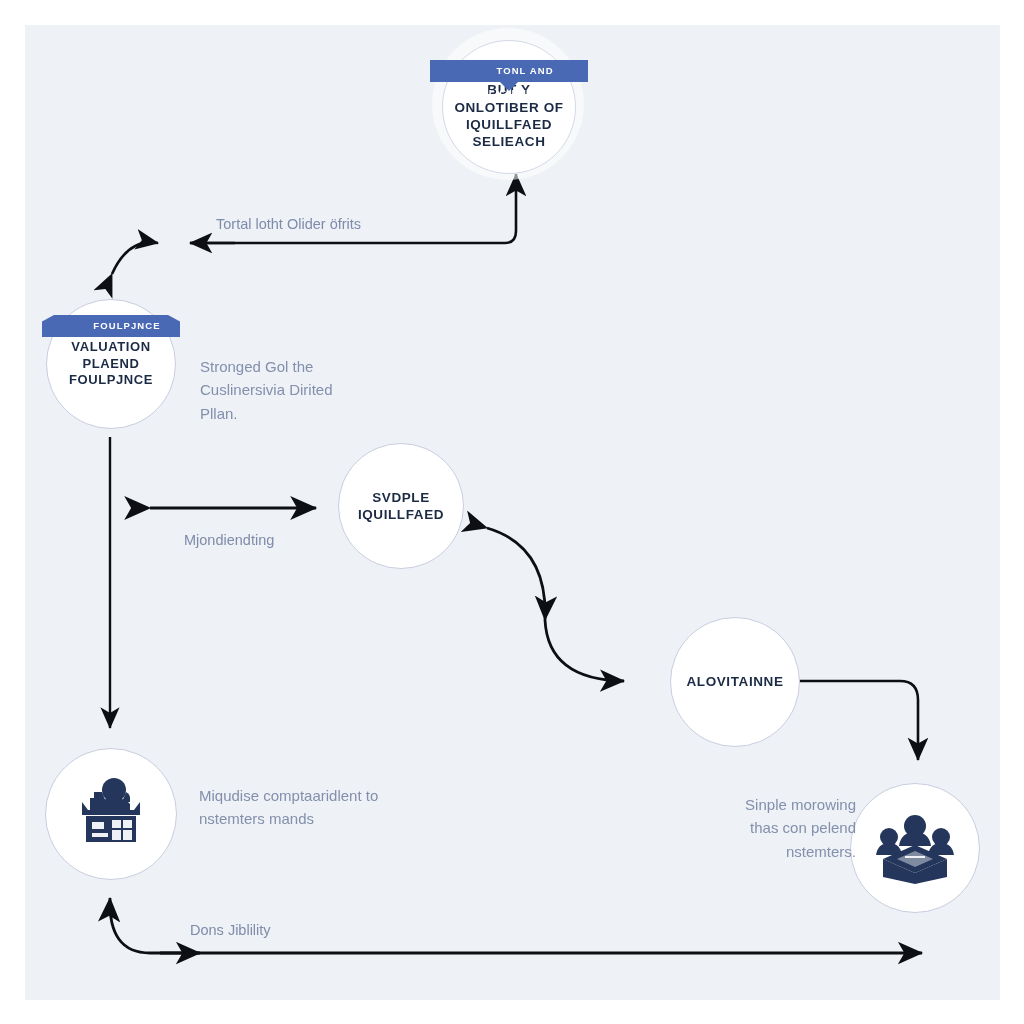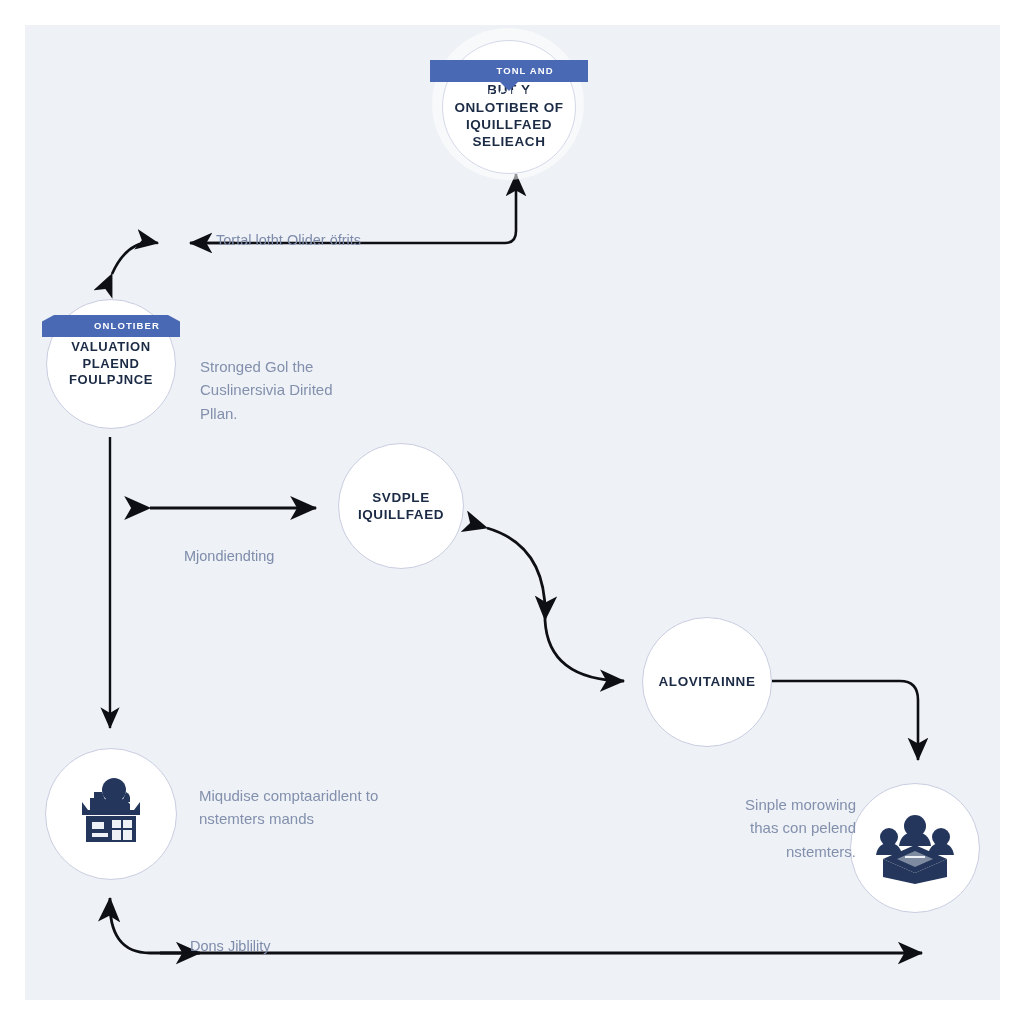--- a/index.html
+++ b/index.html
@@ -72,21 +72,20 @@
     position: absolute;
     border-radius: 50%;
     background: #ffffff;
     opacity: 0.55;
   }
   .edge-label {
     position: absolute;
     color: #7e8cab;
     font-size: 14.5px;
     line-height: 1.5;
-    margin-top: 16px;
   }
   .desc {
     position: absolute;
     color: #8290ad;
     font-size: 15px;
     line-height: 1.55;
   }
   .icon-svg { display:block; }
 </style>
 </head>
@@ -126,29 +125,29 @@
   <div class="node-title" style="font-size:13.5px; margin-top:18px;">BUT Y ONLOTIBER OF IQUILLFAED SELIEACH</div>
 </div>
 <div class="ribbon notch" style="left:430px; top:60px; width:158px;">
   <span>TONL AND LICUDIATION</span>
 </div>
 
 <div class="node" style="left:46px; top:299px; width:130px; height:130px;">
   <div class="node-title" style="font-size:13px; ">VALUATION PLAEND FOULPJNCE</div>
 </div>
 <div class="ribbon flaps" style="left:54px; top:315px; width:114px;">
-  <span>ONLOTIBER</span>
+  <span>FOULPJNCE</span>
 </div>
 <div class="desc" style="left:200px; top:355px; width:168px;">Stronged Gol the Cuslinersivia Dirited Pllan.</div>
 
 <div class="node" style="left:338px; top:443px; width:126px; height:126px;">
   <div class="node-title" style="font-size:13.5px;">SVDPLE IQUILLFAED</div>
 </div>
 
-<div class="node" style="left:642px; top:617px; width:130px; height:130px;">
+<div class="node" style="left:670px; top:617px; width:130px; height:130px;">
   <div class="node-title" style="font-size:13.5px;">ALOVITAINNE</div>
 </div>
 
 <div class="node" style="left:45px; top:748px; width:132px; height:132px;">
   <svg class="icon-svg" width="78" height="72" viewBox="0 0 78 72">
     <g fill="#24365c">
       <ellipse cx="42" cy="12" rx="12" ry="12"></ellipse>
       <path d="M30 14 q-4 2 -4 6 l0 4 8 0 z"></path>
       <path d="M54 14 q4 2 4 6 l0 4 -8 0 z"></path>
       <path d="M26 26 q4 -6 16 -6 t16 6 l0 6 -32 0 z"></path>

